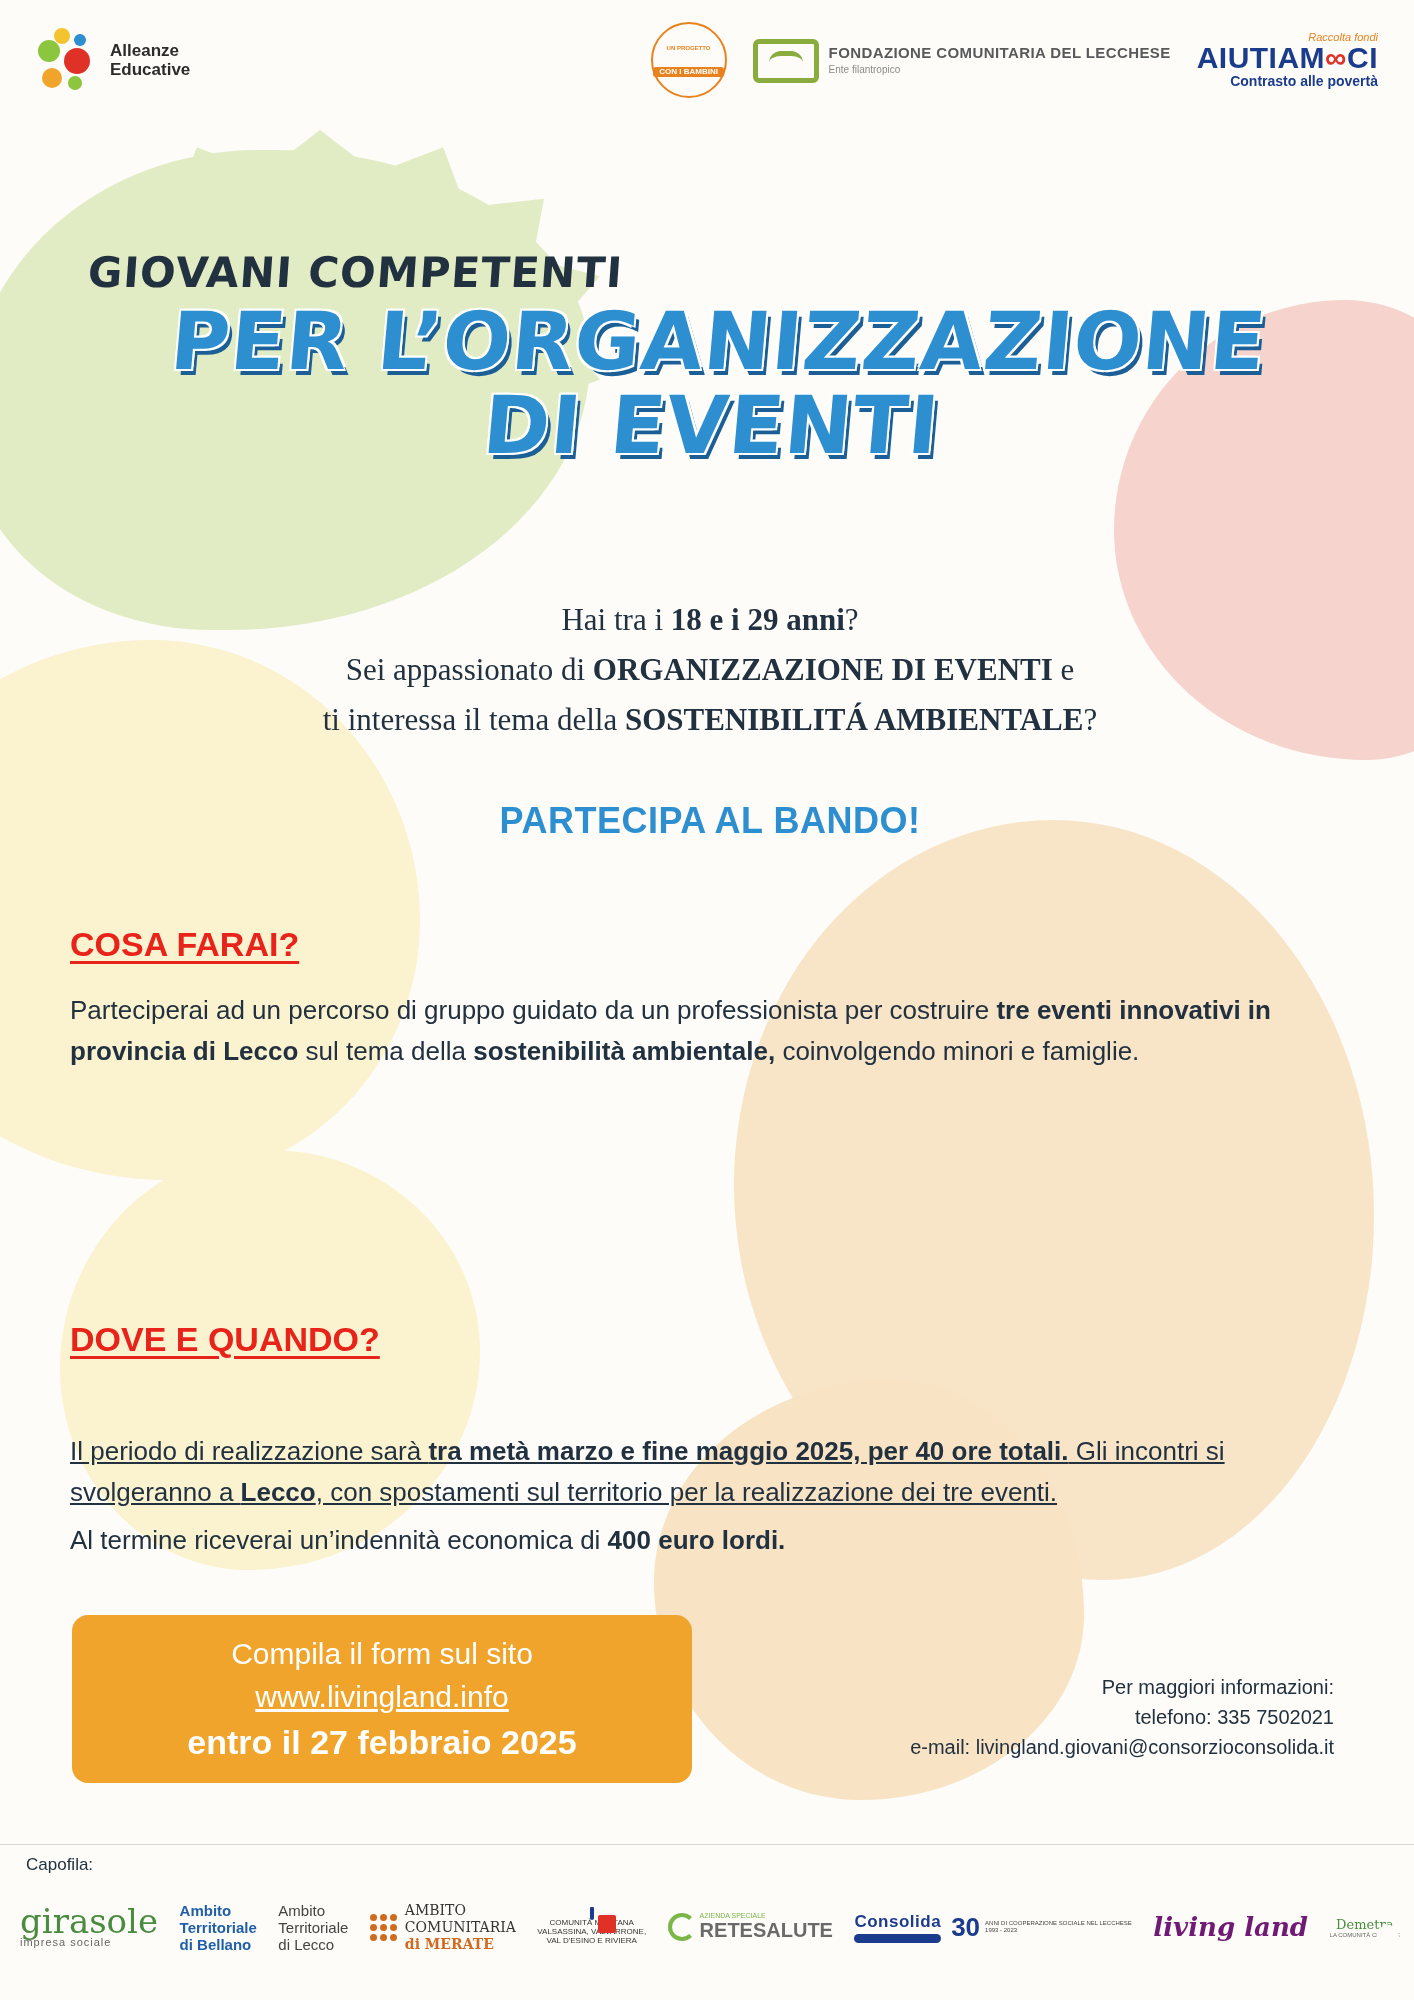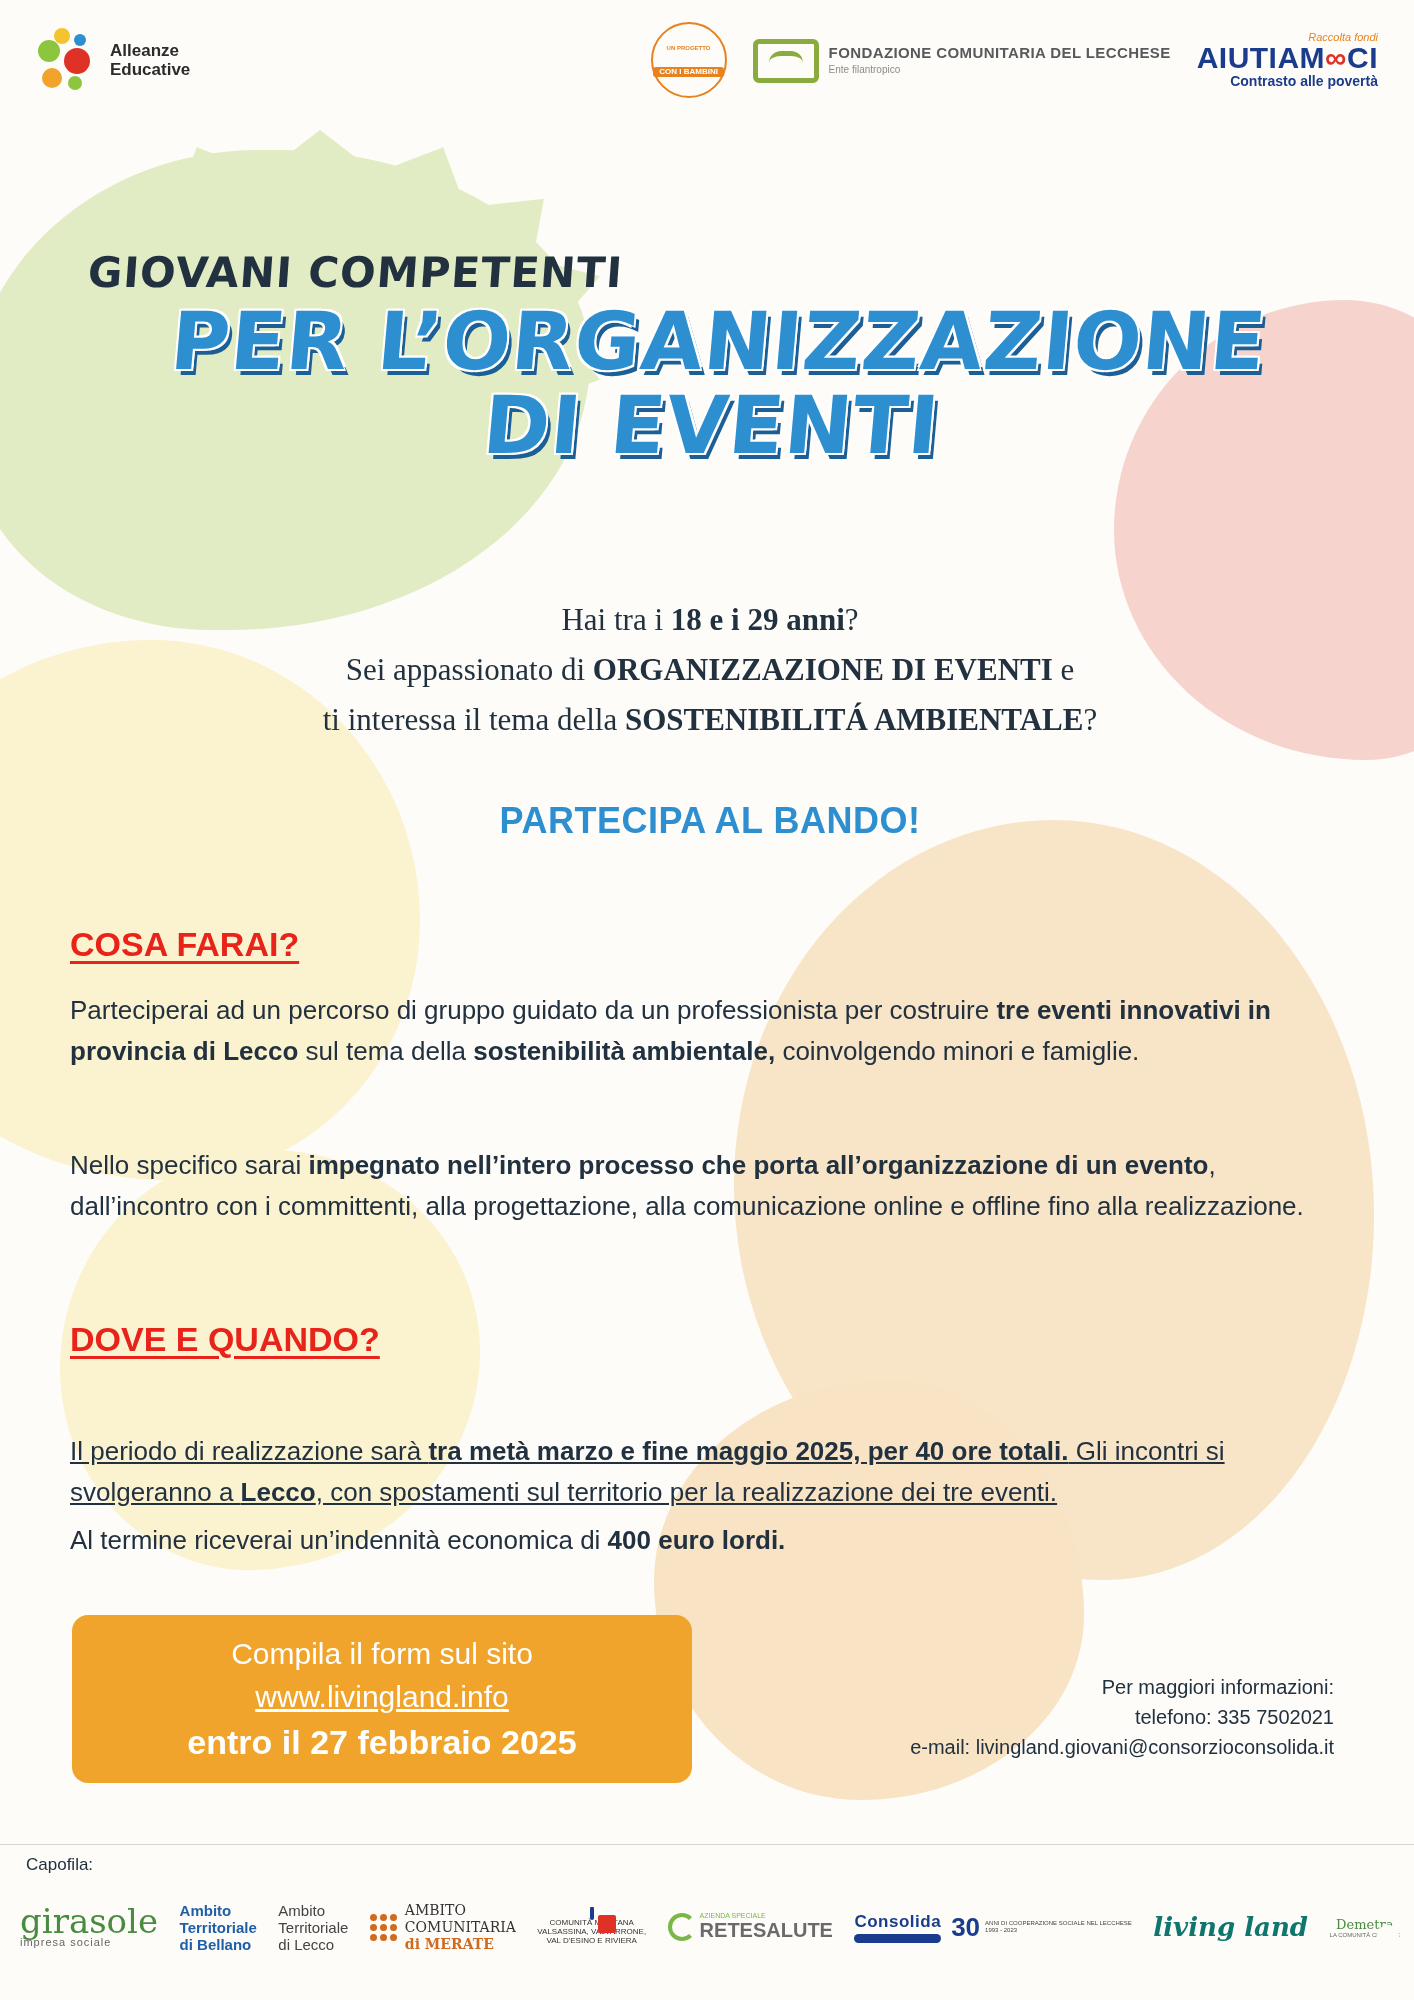--- a/index.html
+++ b/index.html
@@ -227,21 +227,21 @@
   }
   .rs-text { font-size: 20px; color: #6a6a6a; font-weight: bold; }
   .rs-text small { display: block; font-size: 7px; color: #7ab648; font-weight: normal; }
   .consolida { text-align: center; }
   .cons-name { font-size: 17px; font-weight: bold; color: #1b3c8c; letter-spacing: .5px; }
   .cons-bar { height: 9px; background: #1b3c8c; border-radius: 5px; margin-top: 2px; }
   .cons30 { display: flex; align-items: center; gap: 5px; }
   .cons30 .n30 { font-size: 26px; font-weight: bold; color: #1b3c8c; }
   .cons30 .t30 { font-size: 6px; line-height: 7px; color: #444; }
   .livingland {
-    font-family: "DejaVu Serif", serif; font-size: 26px; color: #0f766e;
+    font-family: "DejaVu Serif", serif; font-size: 26px; color: #701a75;
     font-style: italic; font-weight: bold;
   }
   .demetra { text-align: center; }
   .dem-box {
     width: 46px; height: 50px; background: #6fa94b; margin: 0 auto;
     position: relative; border-radius: 2px;
   }
   .dem-box::after {
     content: ""; position: absolute; left: 12px; top: 8px; width: 22px; height: 34px;
     background: #fdfcf8; border-radius: 11px 11px 2px 2px;
@@ -325,23 +325,20 @@
       </div>
     </div>
     <div class="partecipa">PARTECIPA AL BANDO!</div>
 
     <div class="section-head sec1">COSA FARAI?</div>
 
     <div class="body-text p1">
       <span>Parteciperai ad un percorso di gruppo guidato da un professionista per costruire </span><b>tre eventi innovativi in provincia di Lecco</b><span> sul tema della </span><b>sostenibilità ambientale,</b><span> coinvolgendo minori e famiglie.</span>
     </div>
 
-    <div class="body-text p2">
-      <span>Nello specifico sarai </span><b>impegnato nell’intero processo che porta all’organizzazione di un evento</b><span>, dall’incontro con i committenti, alla progettazione, alla comunicazione online e offline fino alla realizzazione.</span>
-    </div>
 
     <div class="section-head sec2">DOVE E QUANDO?</div>
 
     <div class="body-text p3">
       <span>Il periodo di realizzazione sarà </span><b>tra metà marzo e fine maggio 2025, per 40 ore totali.</b><span> Gli incontri si svolgeranno a </span><b>Lecco</b><span>, con spostamenti sul territorio per la realizzazione dei tre eventi.</span>
     </div>
 
     <div class="body-text p4">
       <span>Al termine riceverai un’indennità economica di </span><b>400 euro lordi.</b>
     </div>

